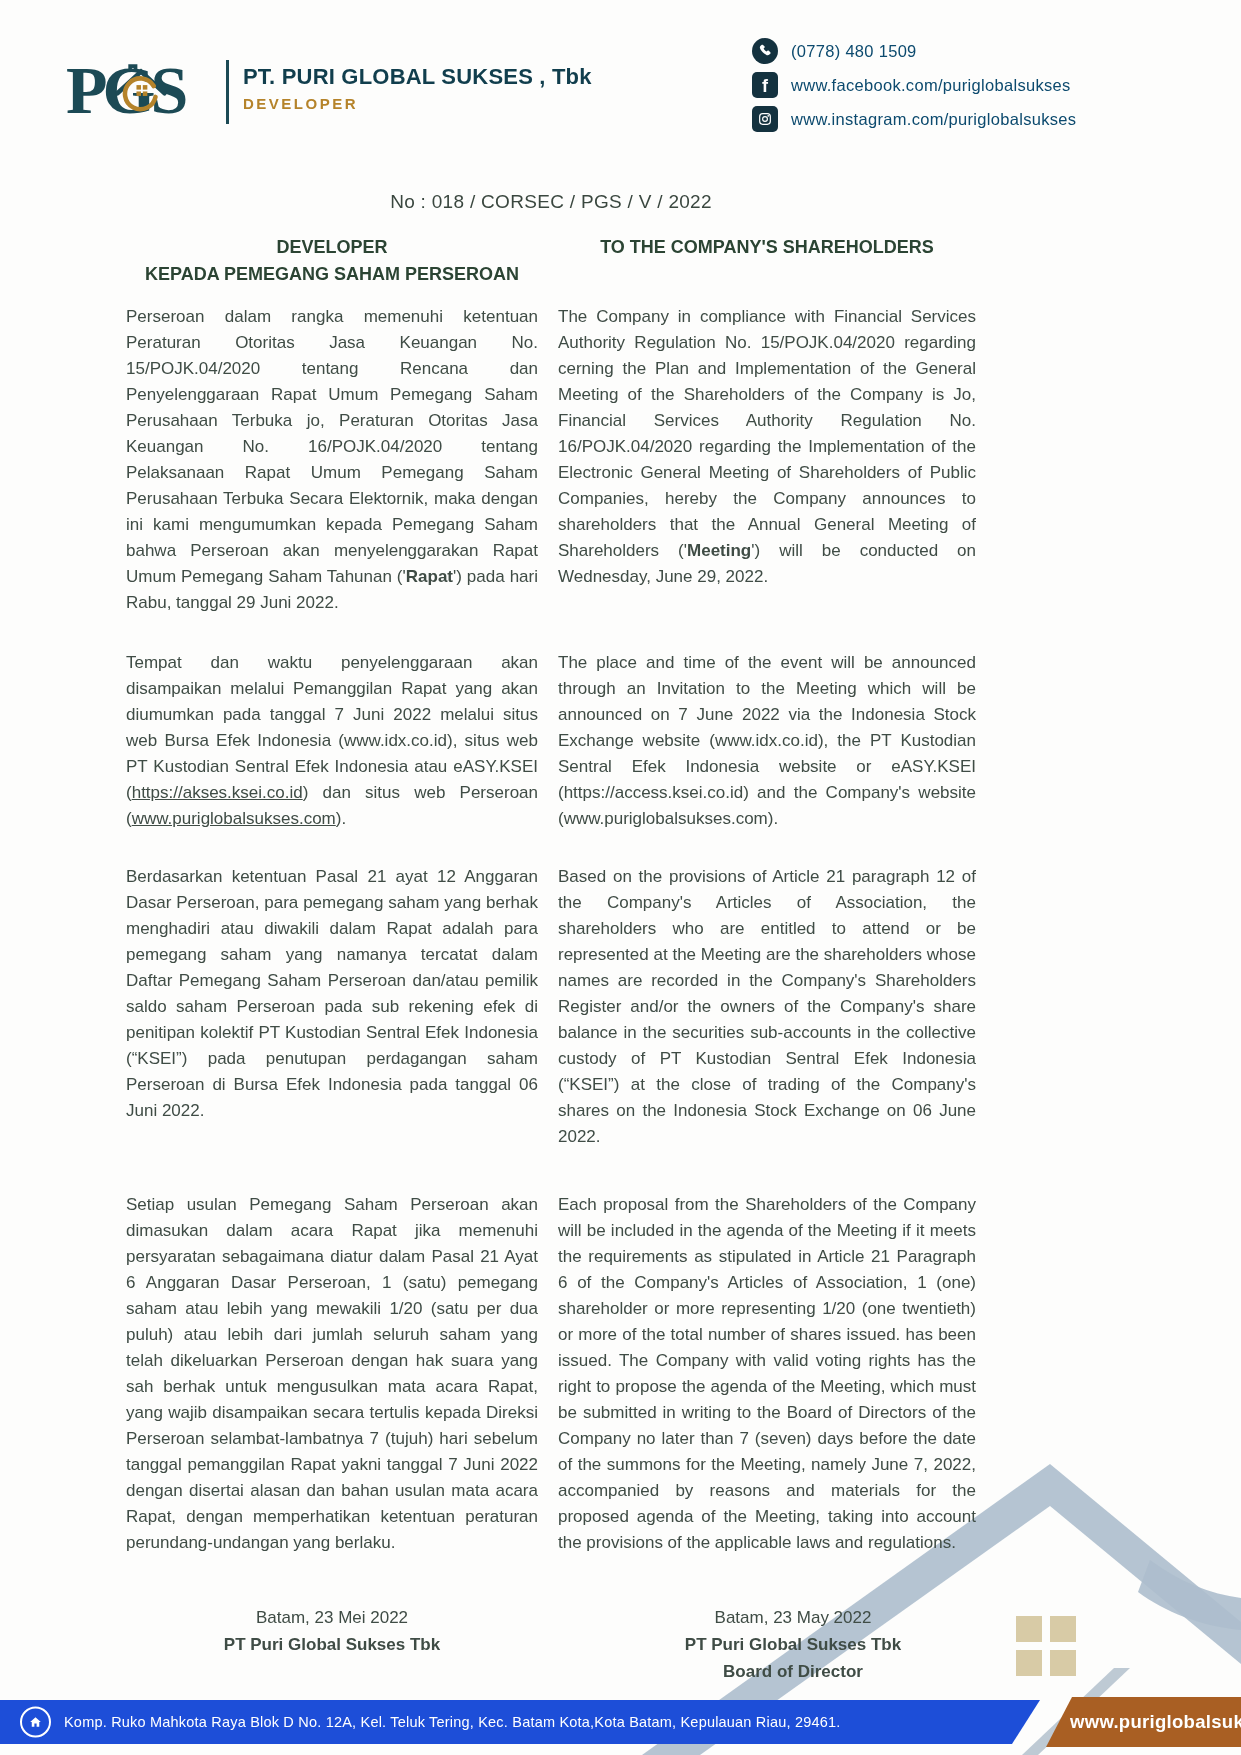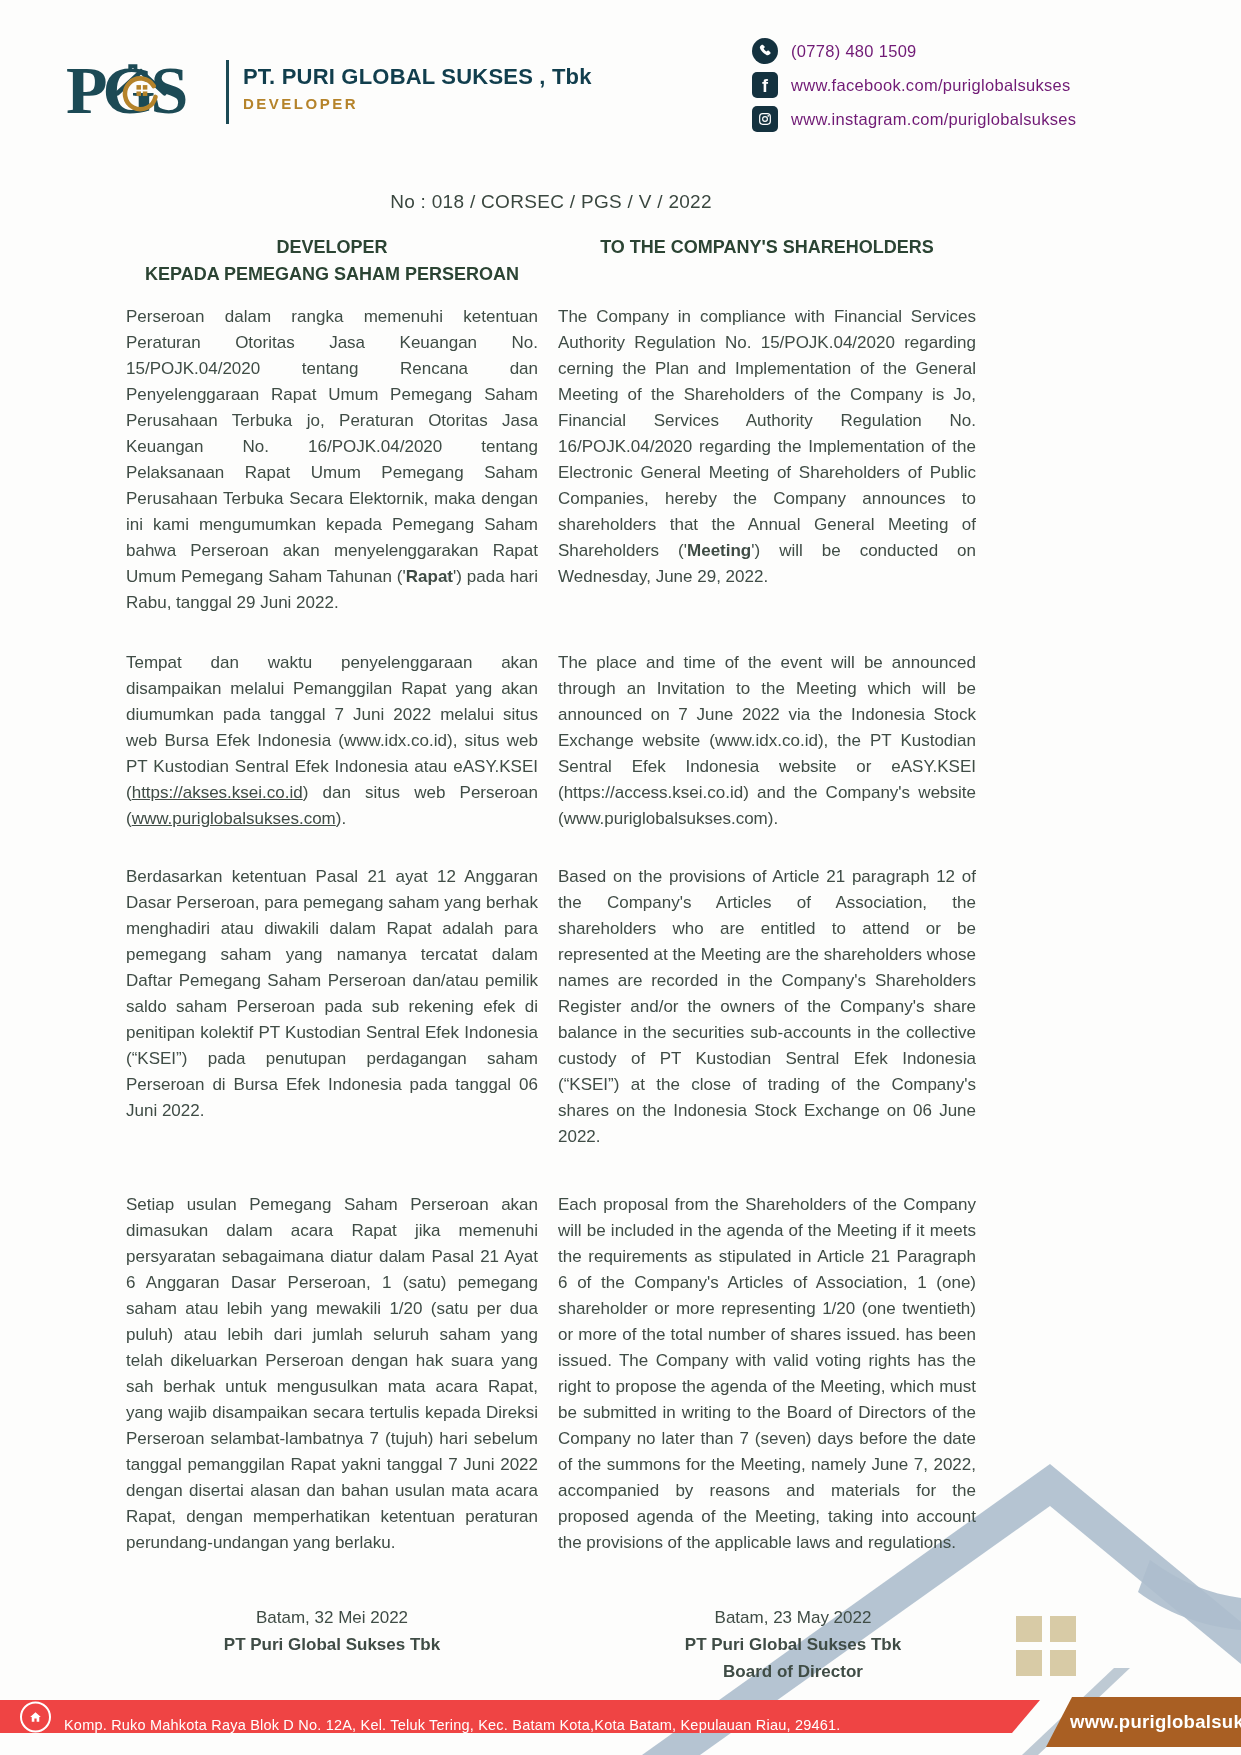--- a/index.html
+++ b/index.html
@@ -18,39 +18,39 @@
   .company-block{padding-top:16px;}
   .company-name{font-size:22px;font-weight:700;color:#113e4d;letter-spacing:.2px;}
   .company-tagline{margin-top:5px;text-align:left;font-size:15px;font-weight:700;
                    color:#b5832a;letter-spacing:2.5px;}
   .contacts{position:absolute;left:752px;top:38px;display:flex;flex-direction:column;gap:8px;}
   .c-row{display:flex;align-items:center;gap:13px;height:26px;}
   .c-icon{width:26px;height:26px;background:#14323f;color:#fff;display:flex;align-items:center;
           justify-content:center;border-radius:5px;flex:none;}
   .c-icon.round{border-radius:50%;}
   .c-icon .fb{font-weight:700;font-size:18px;line-height:1;transform:translateY(1px);}
-  .c-text{font-size:16.5px;color:#701a75;letter-spacing:.3px;}
+  .c-text{font-size:16.5px;color:#0c4a6e;letter-spacing:.3px;}
   
   .content{position:absolute;left:126px;top:190px;width:850px;z-index:2;font-size:17px;line-height:26px;}
   .doc-number{text-align:center;font-size:19px;line-height:24px;color:#3a473f;letter-spacing:.3px;}
   .grid2{display:grid;grid-template-columns:412px 418px;column-gap:20px;}
   .titles-row{margin-top:20px;}
   .title-block{text-align:center;font-weight:700;font-size:18px;line-height:27px;color:#2b4433;}
   .prow1{margin-top:16px;} .prow2{margin-top:34px;} .prow3{margin-top:32px;} .prow4{margin-top:42px;}
   .para{text-align:justify;}
   .para .b{font-weight:700;}
   .para .u{text-decoration:underline;}
   .sig-row{margin-top:48px;}
   .sig{text-align:center;line-height:27px;}
   .sig .bold{font-weight:700;}
   .sig-right{transform:translateX(26px);}
   
   .footer{position:absolute;left:0;top:1697px;width:1241px;height:52px;z-index:3;}
-  .bar-navy{position:absolute;left:0;top:3px;width:1040px;height:33px;background:#ef4444;
-            clip-path:polygon(0 0,1040px 0,1012px 100%,0 100%);display:flex;align-items:flex-end;}
+  .bar-navy{position:absolute;left:0;top:3px;width:1040px;height:44px;background:#1d4ed8;
+            clip-path:polygon(0 0,1040px 0,1012px 100%,0 100%);display:flex;align-items:center;}
   .home-badge{position:absolute;left:20px;top:50%;transform:translateY(-50%);width:27px;height:27px;
               border:2px solid #fff;border-radius:50%;display:flex;align-items:center;justify-content:center;}
   .addr{margin-left:64px;color:#fff;font-size:14.5px;letter-spacing:.2px;white-space:nowrap;}
   .bar-orange{position:absolute;left:1046px;top:0;width:195px;height:50px;background:#a95f23;
               clip-path:polygon(26px 0,195px 0,195px 100%,0 100%);display:flex;align-items:center;}
   .site{width:100%;text-align:center;padding-left:24px;font-weight:700;font-size:18.5px;color:#fff;letter-spacing:.3px;}
 </style>
 </head>
 <body>
 
@@ -146,21 +146,21 @@
       <div class="para"><span>Berdasarkan ketentuan Pasal 21 ayat 12 Anggaran Dasar Perseroan, para pemegang saham yang berhak menghadiri atau diwakili dalam Rapat adalah para pemegang saham yang namanya tercatat dalam Daftar Pemegang Saham Perseroan dan/atau pemilik saldo saham Perseroan pada sub rekening efek di penitipan kolektif PT Kustodian Sentral Efek Indonesia (“KSEI”) pada penutupan perdagangan saham Perseroan di Bursa Efek Indonesia pada tanggal 06 Juni 2022.</span></div>
       <div class="para"><span>Based on the provisions of Article 21 paragraph 12 of the Company's Articles of Association, the shareholders who are entitled to attend or be represented at the Meeting are the shareholders whose names are recorded in the Company's Shareholders Register and/or the owners of the Company's share balance in the securities sub-accounts in the collective custody of PT Kustodian Sentral Efek Indonesia (“KSEI”) at the close of trading of the Company's shares on the Indonesia Stock Exchange on 06 June 2022.</span></div>
     </div>
     <div class="grid2 prow4">
       <div class="para"><span>Setiap usulan Pemegang Saham Perseroan akan dimasukan dalam acara Rapat jika memenuhi persyaratan sebagaimana diatur dalam Pasal 21 Ayat 6 Anggaran Dasar Perseroan, 1 (satu) pemegang saham atau lebih yang mewakili 1/20 (satu per dua puluh) atau lebih dari jumlah seluruh saham yang telah dikeluarkan Perseroan dengan hak suara yang sah berhak untuk mengusulkan mata acara Rapat, yang wajib disampaikan secara tertulis kepada Direksi Perseroan selambat-lambatnya 7 (tujuh) hari sebelum tanggal pemanggilan Rapat yakni tanggal 7 Juni 2022 dengan disertai alasan dan bahan usulan mata acara Rapat, dengan memperhatikan ketentuan peraturan perundang-undangan yang berlaku.</span></div>
       <div class="para"><span>Each proposal from the Shareholders of the Company will be included in the agenda of the Meeting if it meets the requirements as stipulated in Article 21 Paragraph 6 of the Company's Articles of Association, 1 (one) shareholder or more representing 1/20 (one twentieth) or more of the total number of shares issued. has been issued. The Company with valid voting rights has the right to propose the agenda of the Meeting, which must be submitted in writing to the Board of Directors of the Company no later than 7 (seven) days before the date of the summons for the Meeting, namely June 7, 2022, accompanied by reasons and materials for the proposed agenda of the Meeting, taking into account the provisions of the applicable laws and regulations.</span></div>
     </div>
 
     <div class="grid2 sig-row">
       <div class="sig">
-        <div>Batam, 32 Mei 2022</div>
+        <div>Batam, 23 Mei 2022</div>
         <div class="bold">PT Puri Global Sukses Tbk</div>
       </div>
       <div class="sig sig-right">
         <div>Batam, 23 May 2022</div>
         <div class="bold">PT Puri Global Sukses Tbk</div>
         <div class="bold">Board of Director</div>
       </div>
     </div>
   </div>
 

